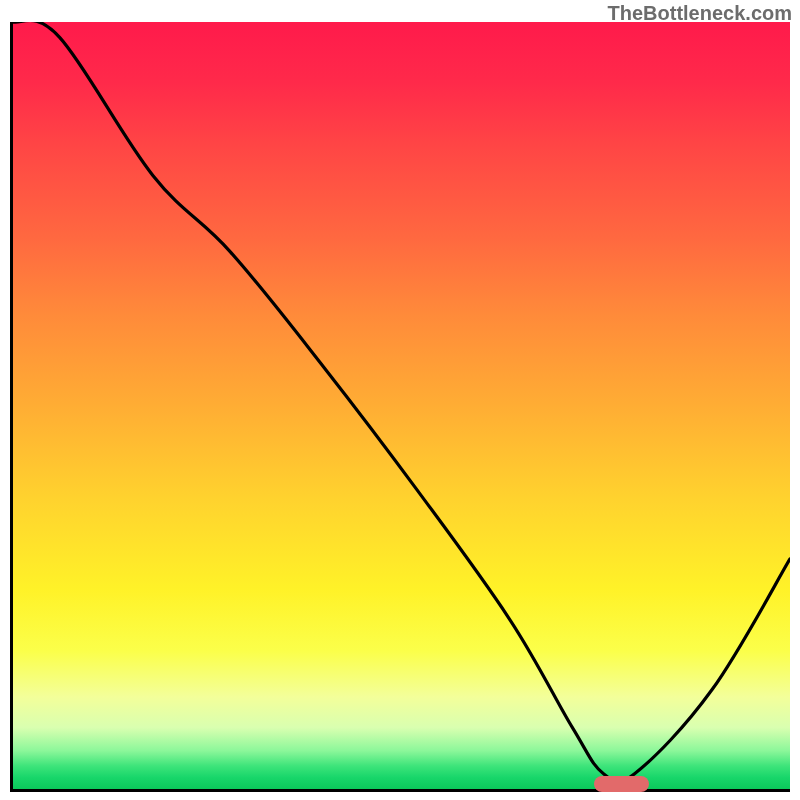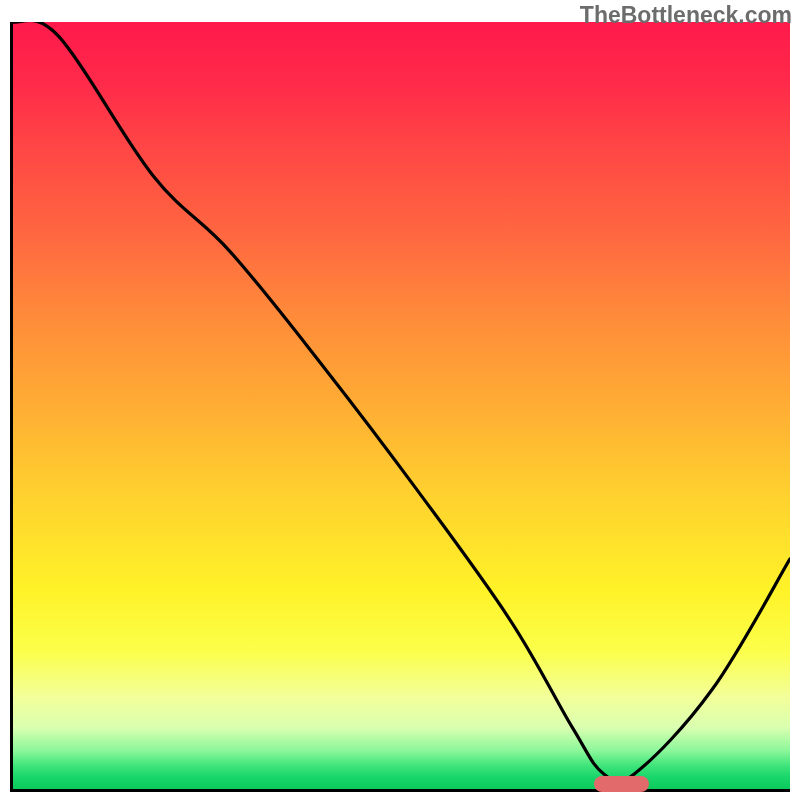--- a/index.html
+++ b/index.html
@@ -7,21 +7,21 @@
   .container {
     position: relative;
     width: 800px;
     height: 800px;
   }
   .watermark {
     position: absolute;
     top: 2px;
     right: 8px;
     font-family: Arial, sans-serif;
-    font-size: 23px;
+    font-size: 20px;
     font-weight: bold;
     color: #6c6c6c;
     z-index: 5;
   }
   .plot {
     position: absolute;
     left: 10px;
     top: 22px;
     width: 780px;
     height: 770px;

